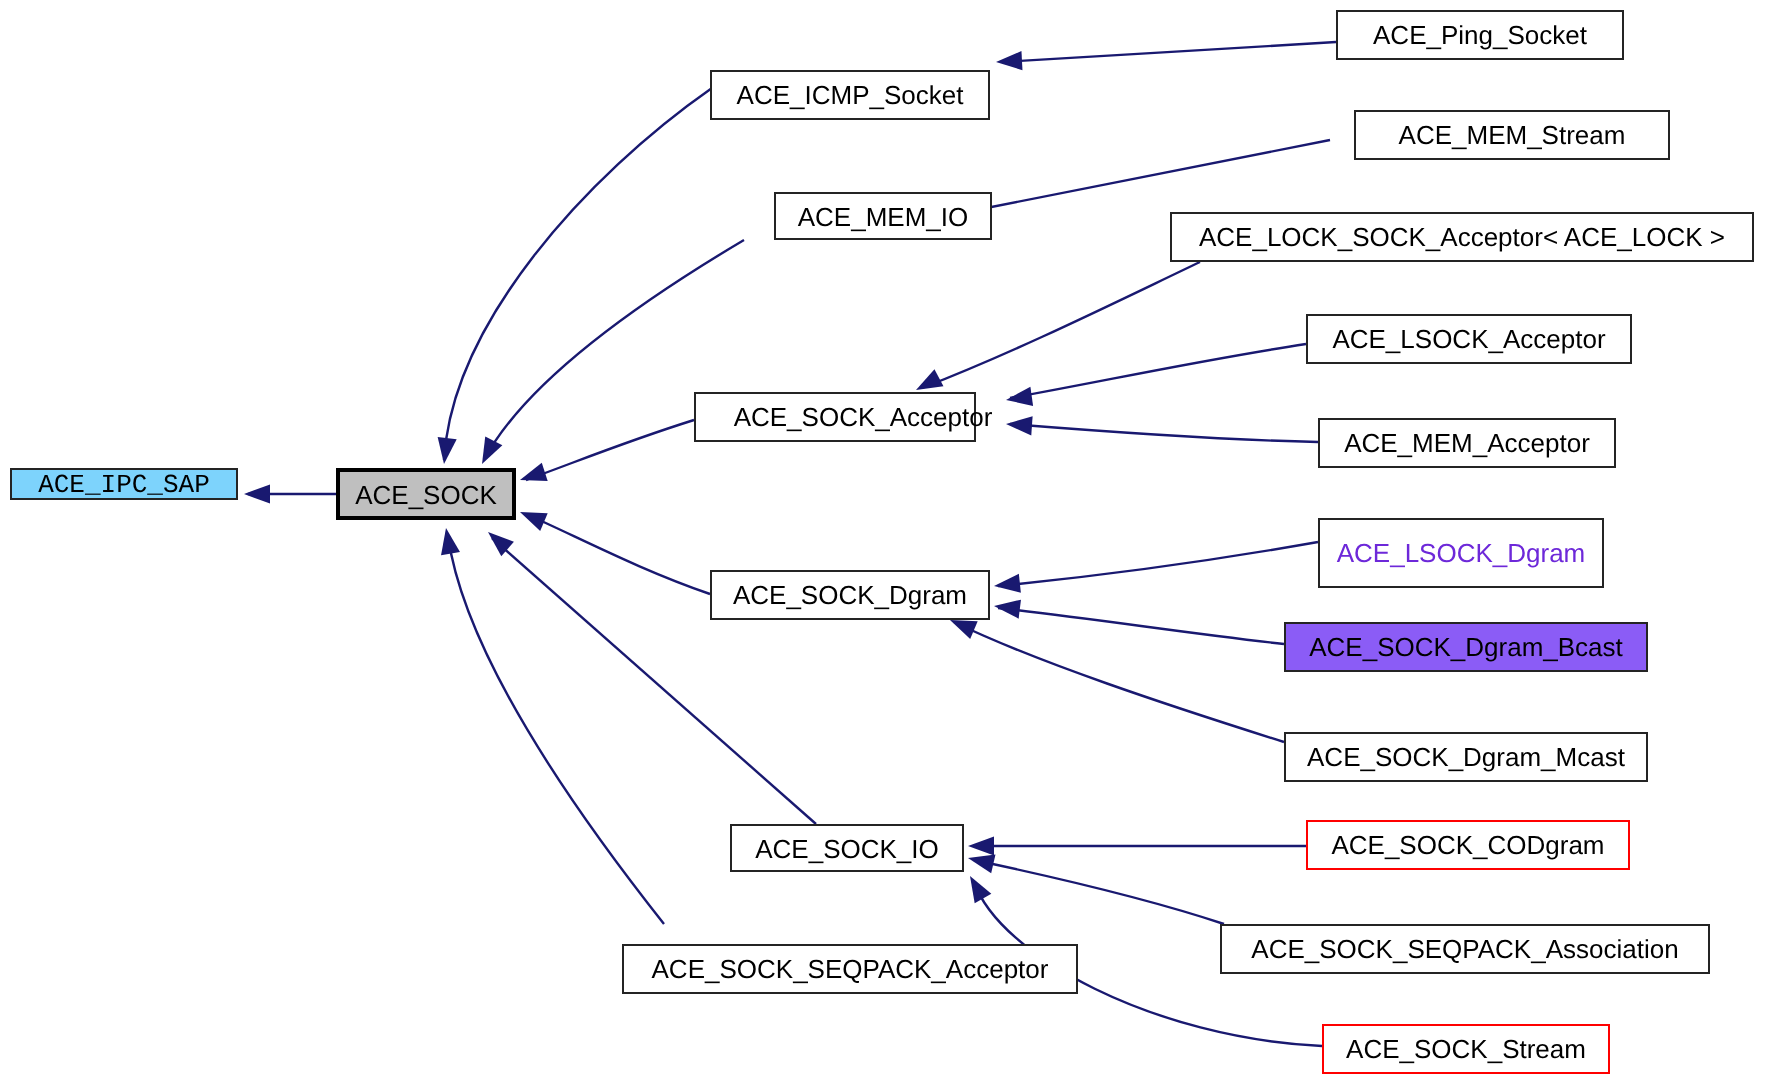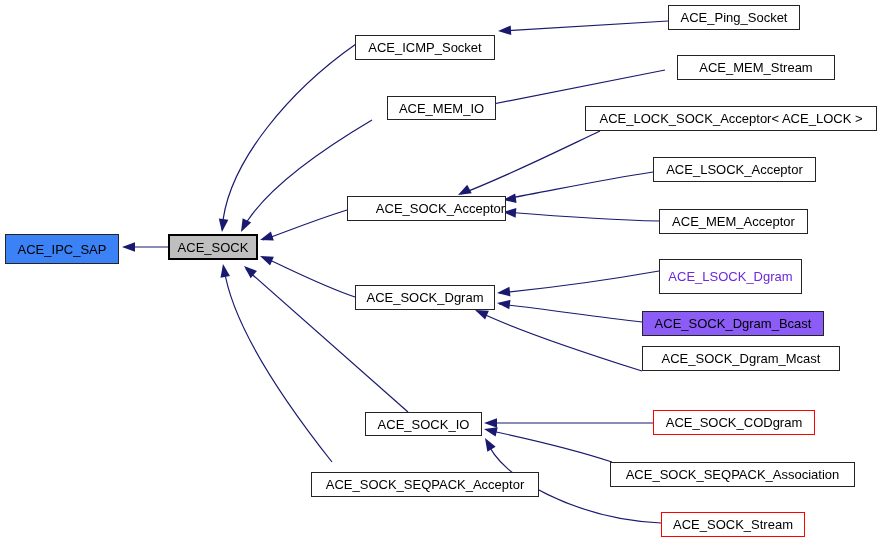--- a/index.html
+++ b/index.html
@@ -62,33 +62,33 @@
       <path d="M 642 371 C 585 353 518 331 477 311" stroke="#191970"></path>
       <polygon points="0,0 -13,4.8 -13,-4.8" fill="#191970" transform="translate(475,310) rotate(203)"></polygon>
       <path d="M 653 423 L 487 423" stroke="#191970"></path>
       <polygon points="0,0 -13,4.8 -13,-4.8" fill="#191970" transform="translate(484,423) rotate(180)"></polygon>
       <path d="M 612 462 C 570 448 520 437 487 430" stroke="#191970"></path>
       <polygon points="0,0 -13,4.8 -13,-4.8" fill="#191970" transform="translate(484,429) rotate(193)"></polygon>
       <path d="M 661 523 C 577 519 500 478 487 441" stroke="#191970"></path>
       <polygon points="0,0 -13,4.8 -13,-4.8" fill="#191970" transform="translate(485,438) rotate(240)"></polygon>
     </svg>
   <div>
-      <div class="node" style="left: 5px; top: 234px; width: 114px; height: 30px; color: rgb(0, 0, 0); background: #3b82f6; border: 1px solid rgb(36, 36, 36);">ACE_IPC_SAP</div>
+      <div class="node" style="left: 5px; top: 234px; width: 114px; height: 16px; color: rgb(0, 0, 0); background: #7dd3fc; border: 1px solid rgb(36, 36, 36); font-family: Liberation Mono, monospace;">ACE_IPC_SAP</div>
       <div class="node" style="left: 168px; top: 234px; width: 90px; height: 26px; color: rgb(0, 0, 0); background: rgb(191, 191, 191); border: 2px solid rgb(0, 0, 0);">ACE_SOCK</div>
       <div class="node" style="left: 355px; top: 35px; width: 140px; height: 25px; color: rgb(0, 0, 0); background: rgb(255, 255, 255); border: 1px solid rgb(36, 36, 36);">ACE_ICMP_Socket</div>
-      <div class="node" style="left: 668px; top: 5px; width: 132px; height: 25px; color: rgb(0, 0, 0); background: rgb(255, 255, 255); border: 1px solid rgb(36, 36, 36);">ACE_Ping_Socket</div>
+      <div class="node" style="left: 668px; top: 5px; width: 144px; height: 25px; color: rgb(0, 0, 0); background: rgb(255, 255, 255); border: 1px solid rgb(36, 36, 36);">ACE_Ping_Socket</div>
       <div class="node" style="left: 387px; top: 96px; width: 109px; height: 24px; color: rgb(0, 0, 0); background: rgb(255, 255, 255); border: 1px solid rgb(36, 36, 36);">ACE_MEM_IO</div>
       <div class="node" style="left: 665px; top: 55px; width: 158px; height: 25px; color: rgb(0, 0, 0); background: rgb(255, 255, 255); border: 1px solid rgb(36, 36, 36); margin-left: 12px;">ACE_MEM_Stream</div>
       <div class="node" style="left: 585px; top: 106px; width: 292px; height: 25px; color: rgb(0, 0, 0); background: rgb(255, 255, 255); border: 1px solid rgb(36, 36, 36);">ACE_LOCK_SOCK_Acceptor&lt; ACE_LOCK &gt;</div>
-      <div class="node" style="left: 347px; top: 196px; width: 159px; height: 25px; color: rgb(0, 0, 0); background: rgb(255, 255, 255); border: 1px solid rgb(36, 36, 36); padding-left: 28px;">ACE_SOCK_Acceptor</div>
+      <div class="node" style="left: 347px; top: 196px; width: 141px; height: 25px; color: rgb(0, 0, 0); background: rgb(255, 255, 255); border: 1px solid rgb(36, 36, 36); padding-left: 28px;">ACE_SOCK_Acceptor</div>
       <div class="node" style="left: 653px; top: 157px; width: 163px; height: 25px; color: rgb(0, 0, 0); background: rgb(255, 255, 255); border: 1px solid rgb(36, 36, 36);">ACE_LSOCK_Acceptor</div>
       <div class="node" style="left: 659px; top: 209px; width: 149px; height: 25px; color: rgb(0, 0, 0); background: rgb(255, 255, 255); border: 1px solid rgb(36, 36, 36);">ACE_MEM_Acceptor</div>
       <div class="node" style="left: 355px; top: 285px; width: 140px; height: 25px; color: rgb(0, 0, 0); background: rgb(255, 255, 255); border: 1px solid rgb(36, 36, 36);">ACE_SOCK_Dgram</div>
       <div class="node" style="left: 659px; top: 259px; width: 143px; height: 35px; color: #6d28d9; background: rgb(255, 255, 255); border: 1px solid rgb(36, 36, 36);">ACE_LSOCK_Dgram</div>
       <div class="node" style="left: 642px; top: 311px; width: 182px; height: 25px; color: rgb(0, 0, 0); background: #8b5cf6; border: 1px solid rgb(36, 36, 36);">ACE_SOCK_Dgram_Bcast</div>
-      <div class="node" style="left: 642px; top: 346px; width: 198px; height: 25px; color: rgb(0, 0, 0); background: rgb(255, 255, 255); border: 1px solid rgb(36, 36, 36);">ACE_SOCK_Dgram_Mcast</div>
+      <div class="node" style="left: 642px; top: 366px; width: 182px; height: 25px; color: rgb(0, 0, 0); background: rgb(255, 255, 255); border: 1px solid rgb(36, 36, 36);">ACE_SOCK_Dgram_Mcast</div>
       <div class="node" style="left: 365px; top: 412px; width: 117px; height: 24px; color: rgb(0, 0, 0); background: rgb(255, 255, 255); border: 1px solid rgb(36, 36, 36);">ACE_SOCK_IO</div>
       <div class="node" style="left: 653px; top: 410px; width: 162px; height: 25px; color: rgb(0, 0, 0); background: rgb(255, 255, 255); border: 1px solid rgb(255, 0, 0);">ACE_SOCK_CODgram</div>
       <div class="node" style="left: 311px; top: 472px; width: 228px; height: 25px; color: rgb(0, 0, 0); background: rgb(255, 255, 255); border: 1px solid rgb(36, 36, 36);">ACE_SOCK_SEQPACK_Acceptor</div>
       <div class="node" style="left: 610px; top: 462px; width: 245px; height: 25px; color: rgb(0, 0, 0); background: rgb(255, 255, 255); border: 1px solid rgb(36, 36, 36);">ACE_SOCK_SEQPACK_Association</div>
       <div class="node" style="left: 661px; top: 512px; width: 144px; height: 25px; color: rgb(0, 0, 0); background: rgb(255, 255, 255); border: 1px solid rgb(255, 0, 0);">ACE_SOCK_Stream</div>
     </div>
 </div>
 
 </body></html>

